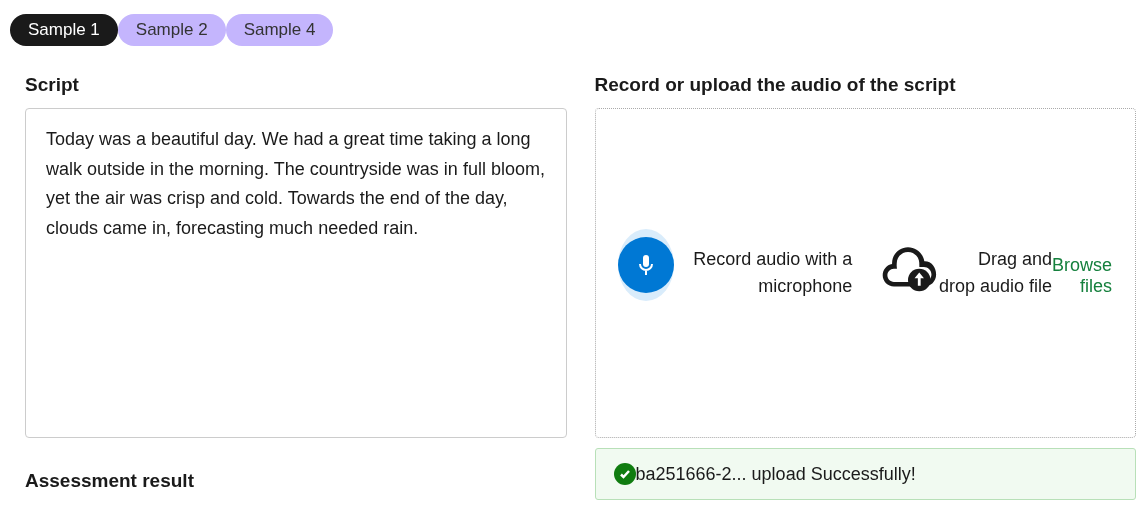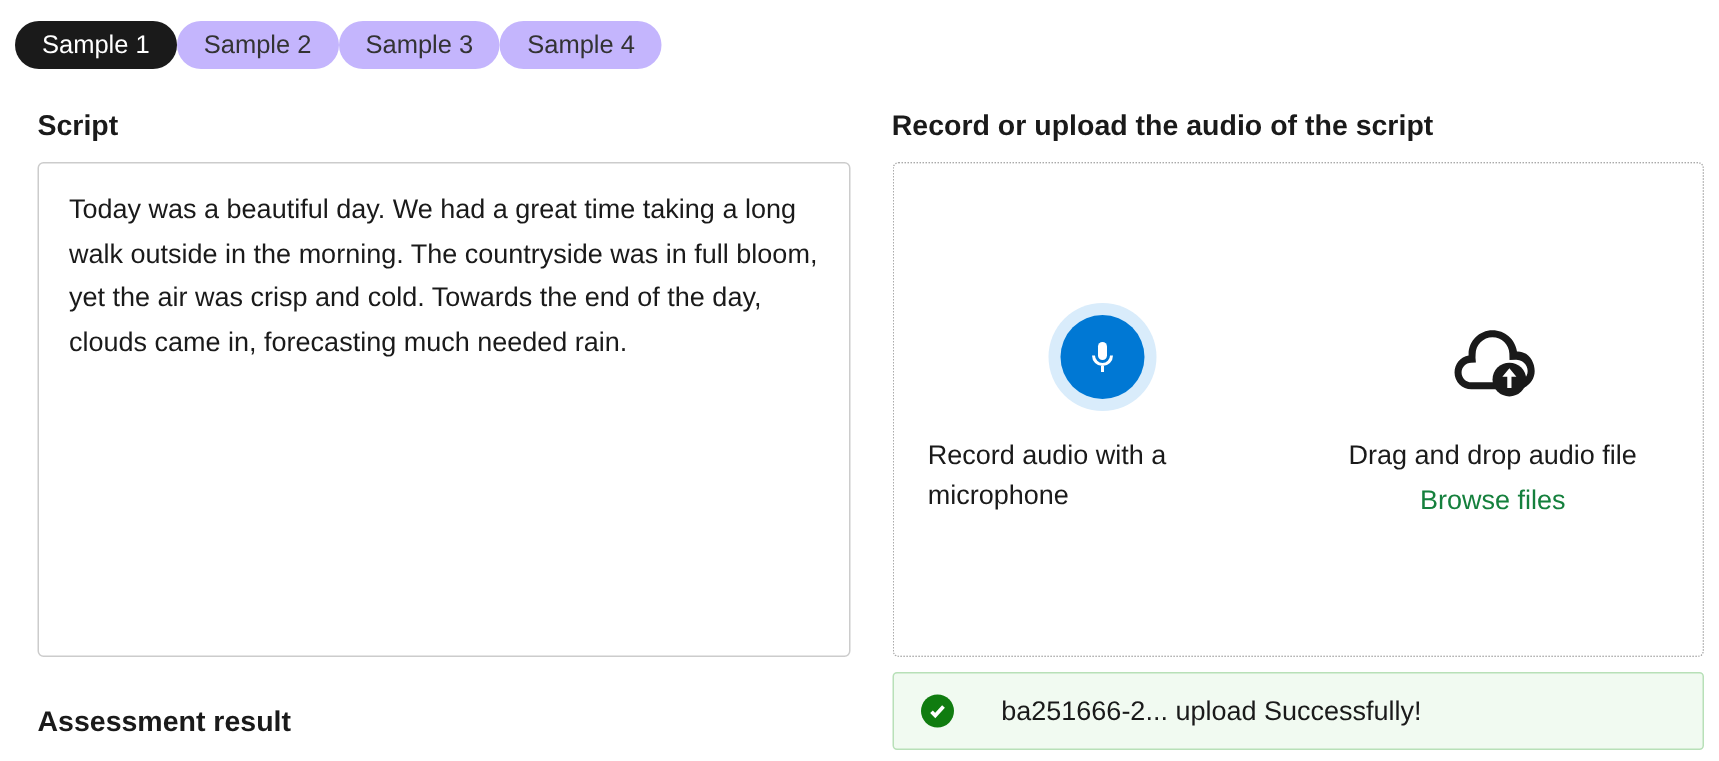--- a/index.html
+++ b/index.html
@@ -68,23 +68,23 @@
       border: 1px dotted #aaaaaa;
       border-radius: 4px;
       height: 330px;
       display: flex;
       align-items: center;
       justify-content: space-around;
       padding: 20px 10px;
     }
     .upload-option {
       display: flex;
-      flex-direction: column;
-      align-items: center;
-      text-align: left;
+      flex-direction: row;
+      align-items: center;
+      text-align: right;
       width: 45%;
     }
     .mic-circle-outer {
       width: 72px;
       height: 72px;
       border-radius: 50%;
       background: #d9ecfb;
       display: flex;
       align-items: center;
       justify-content: center;
@@ -128,21 +128,21 @@
       cursor: pointer;
     }
     .success-banner {
       margin-top: 10px;
       background: #f1faf1;
       border: 1px solid #b8e0b8;
       border-radius: 3px;
       padding: 14px 18px;
       display: flex;
       align-items: center;
-      gap: 32px;
+      gap: 0;
       font-size: 18px;
       color: #1a1a1a;
     }
     .success-icon {
       width: 22px;
       height: 22px;
       border-radius: 50%;
       background: #107c10;
       display: flex;
       align-items: center;
@@ -162,21 +162,20 @@
       margin-top: 28px;
       color: #1a1a1a;
     }
   </style>
 </head>
 <body>
 
 <div class="tabs">
   <button class="tab active">Sample 1</button>
   <button class="tab">Sample 2</button>
-  <button class="tab">Sample 3</button>
   <button class="tab">Sample 4</button>
 </div>
 
 <div class="content-row">
 
   <div class="left-col">
     <div class="section-label">Script</div>
     <textarea class="script-box" style="">Today was a beautiful day. We had a great time taking a long walk outside in the morning. The countryside was in full bloom, yet the air was crisp and cold. Towards the end of the day, clouds came in, forecasting much needed rain.</textarea>
     <div class="assess-label">Assessment result</div>
   </div>

